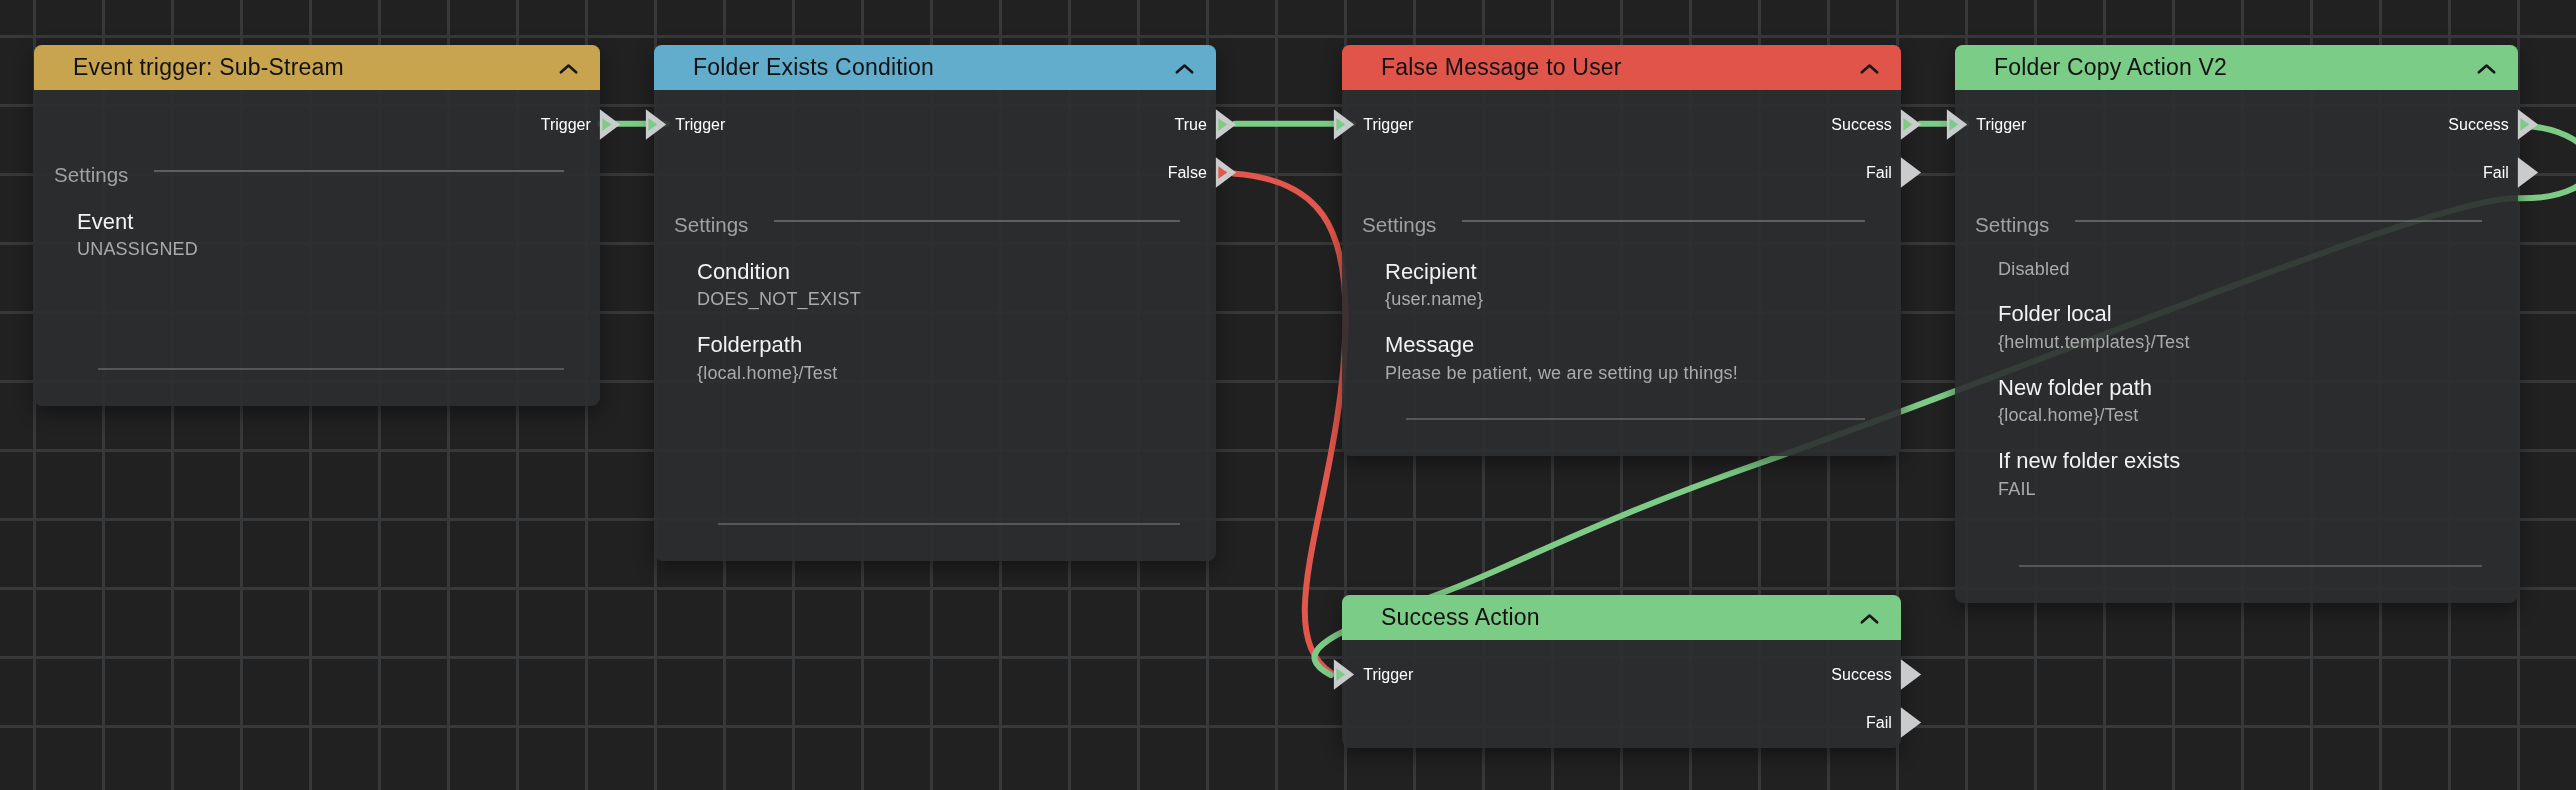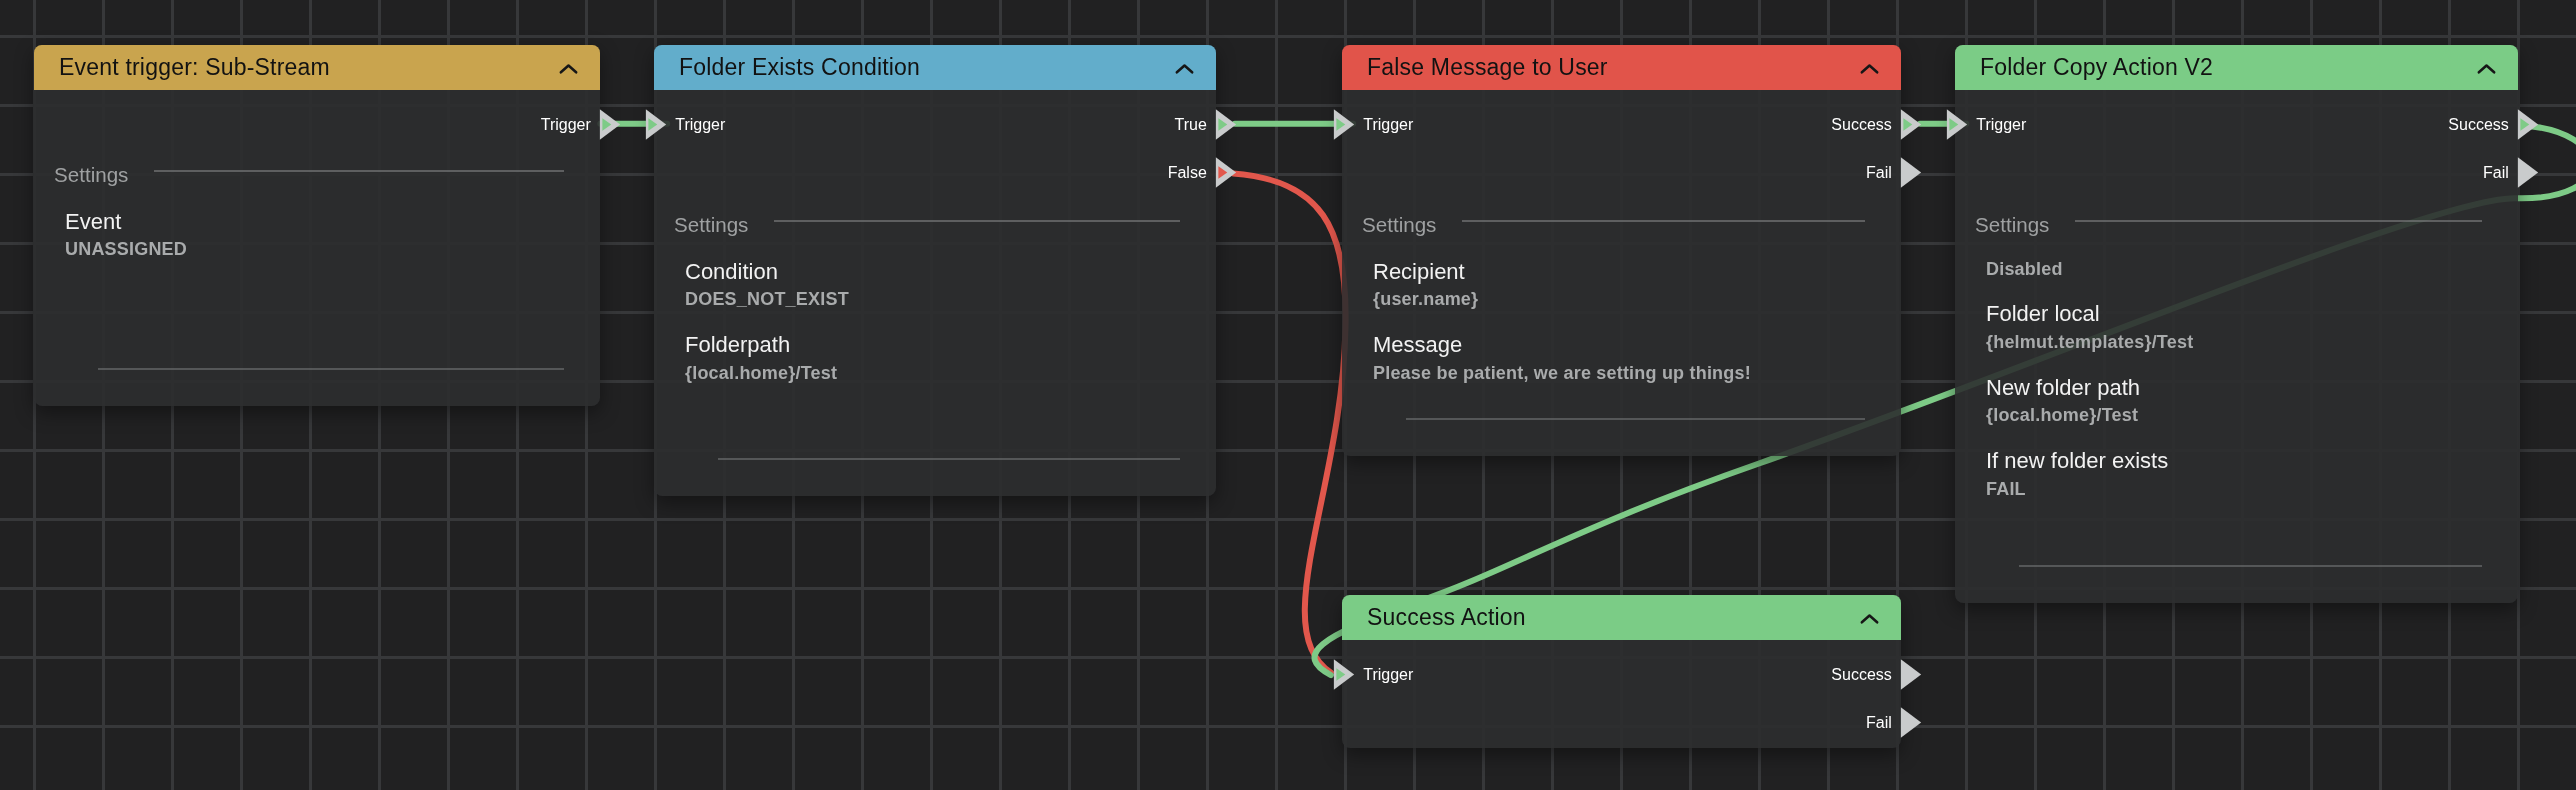--- a/index.html
+++ b/index.html
@@ -15,43 +15,43 @@
   svg.wires{position:absolute;left:0;top:0;z-index:1;}
   svg.wires path{fill:none;stroke-width:7;stroke-linecap:round;}
   path.w-green{stroke:#7ECB87;}
   path.w-red{stroke:#E2574C;}
 
   .node{position:absolute;z-index:2;border-radius:8.6px;
     background:rgba(44,46,47,0.90);
     box-shadow:0 6.9px 19px rgba(0,0,0,0.40);}
   .header{position:absolute;left:0;top:0;right:0;height:45px;border-radius:7.7px 7.7px 0 0;
     display:flex;align-items:center;}
-  .title{font-size:23px;font-weight:500;color:#121212;padding-left:25px;letter-spacing:0.2px;}
+  .title{font-size:23px;font-weight:500;color:#121212;padding-left:39px;letter-spacing:0.2px;}
   .chev{position:absolute;right:22px;top:18px;width:19px;height:11px;}
 
   .port{position:absolute;height:33px;display:flex;align-items:center;}
   .port .plabel{font-size:16px;color:#ffffff;}
   .port.in{left:-9.4px;}
   .port.in .plabel{margin-left:8.6px;}
   .port.out{right:-21.4px;}
   .port.out .plabel{margin-right:8.6px;}
   .parrow{width:22px;height:33px;flex:0 0 22px;}
   .parrow .outer{fill:#C9CBCC;}
   .parrow .inner{fill:none;}
   .port.green .inner{fill:#7ECB87;}
   .port.red .inner{fill:#E2574C;}
   .port.plain .inner{display:none;}
 
   .settings{position:absolute;left:20px;right:36px;}
   .s-head{display:flex;align-items:center;}
   .s-title{font-size:20.6px;color:#9FA1A2;margin-top:8px;}
   .s-line{flex:1;height:1.7px;background:#797B7C;opacity:.65;margin-left:26px;}
-  .s-item{margin-top:20.6px;margin-left:11px;}
+  .s-item{margin-top:20.6px;margin-left:23px;}
   .s-lbl{font-size:22px;color:#F2F2F2;line-height:27.4px;}
-  .s-val{font-size:18px;color:#A9ABAC;line-height:22px;margin-top:3.4px;letter-spacing:0.2px;font-weight:bold;}
+  .s-val{font-size:18px;color:#A9ABAC;line-height:22px;margin-top:3.4px;letter-spacing:0.2px;}
   .bottom-rule{position:absolute;left:64px;right:36px;bottom:36px;height:1.7px;background:#797B7C;opacity:.55;}
 </style>
 </head>
 <body>
 
 <div class="stage">
 
   <svg class="wires" width="2576" height="791" viewBox="0 0 3004 922">
     <path class="w-green" d="M 700 144 L 778 144"></path>
     <path class="w-green" d="M 1440 144 L 1578 144"></path>
@@ -80,21 +80,21 @@
         <span class="s-line"></span>
       </div>
       <div class="s-item">
         <div class="s-lbl">Event</div>
         <div class="s-val">UNASSIGNED</div>
       </div>
     </div>
     <div class="bottom-rule"></div>
   </div>
 
-  <div class="node" style="left:654px;top:45px;width:562px;height:451px">
+  <div class="node" style="left:654px;top:45px;width:562px;height:516px">
     <div class="header" style="background:#62ADCB">
       <span class="title">Folder Exists Condition</span>
       <svg class="chev" viewBox="0 0 22 13">
         <path d="M2 11 L11 3 L20 11" fill="none" stroke="#161616" stroke-width="3" stroke-linecap="round" stroke-linejoin="round"></path>
       </svg>
     </div>
     <div class="port in green" style="top:63px">
       <svg class="parrow" viewBox="0 0 26 38">
         <path class="outer" d="M1 1 L25 19 L1 37 Z"></path>
           <path class="inner" d="M4 11.5 L14.5 19 L4 26.5 Z"></path>

